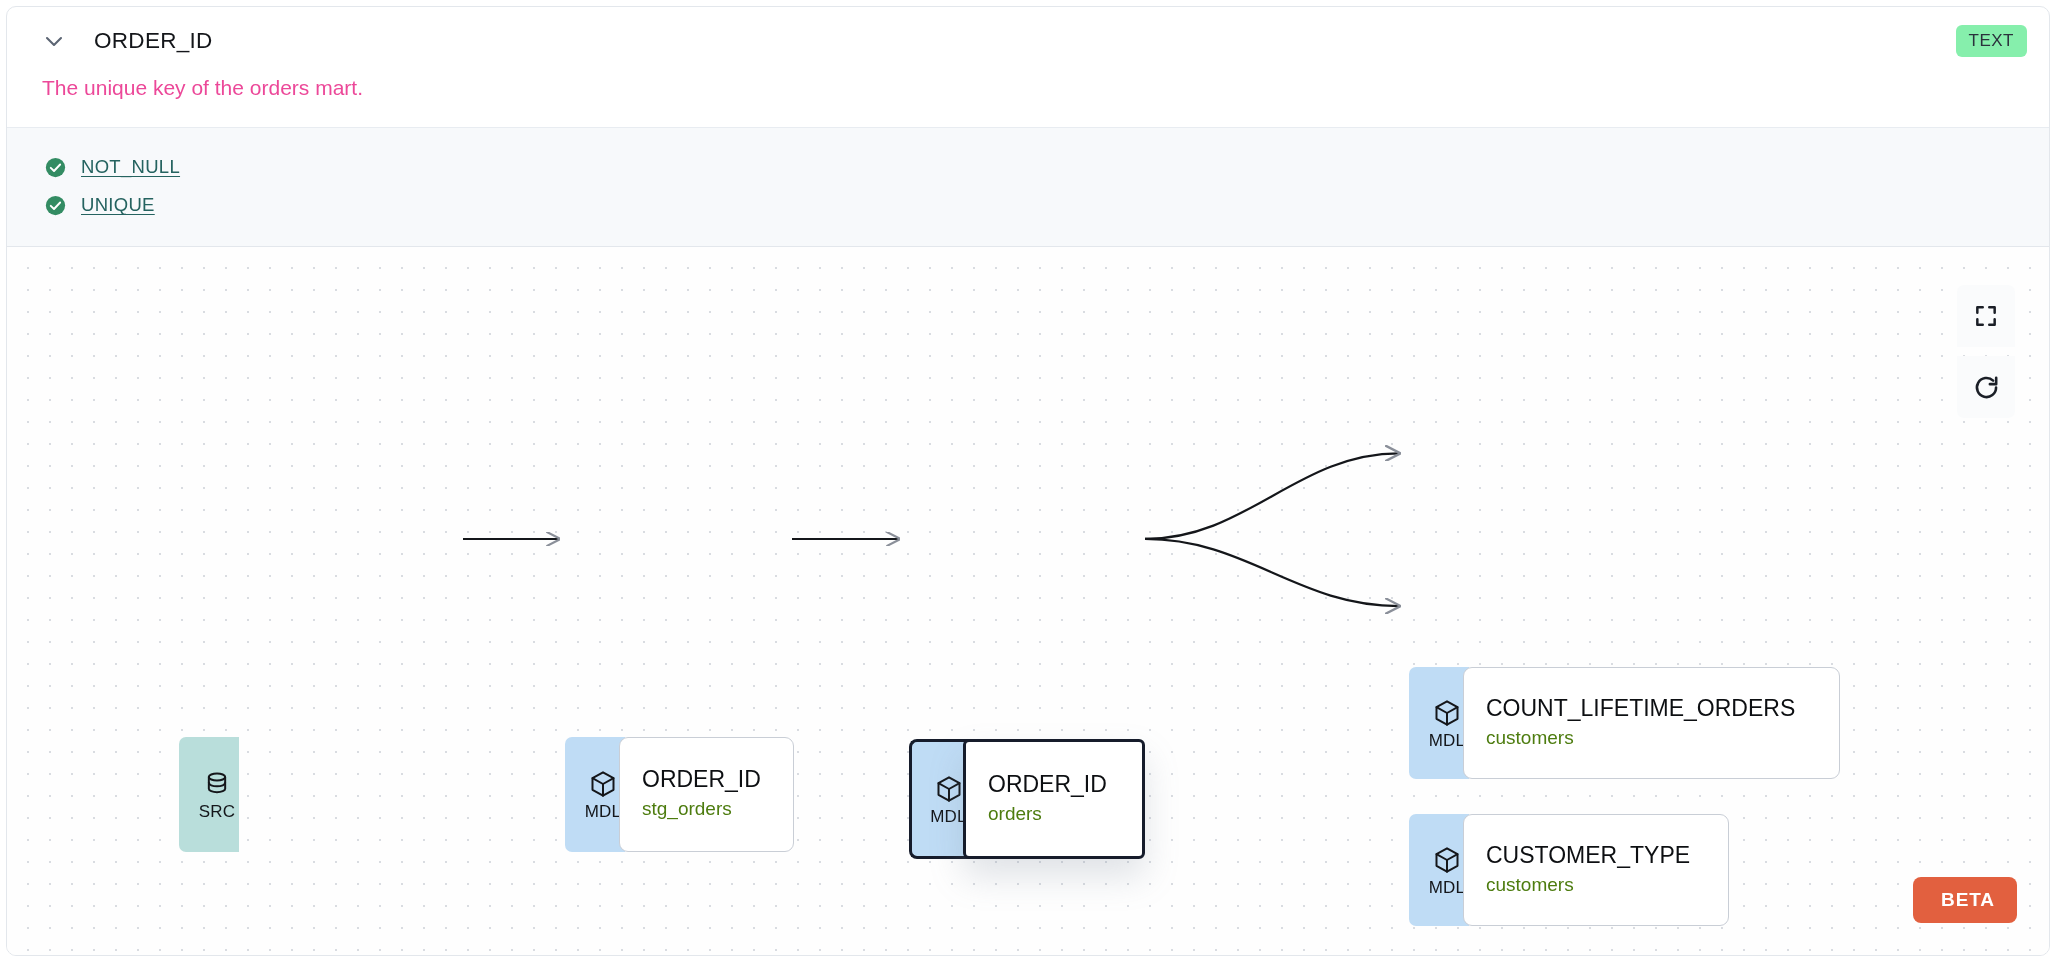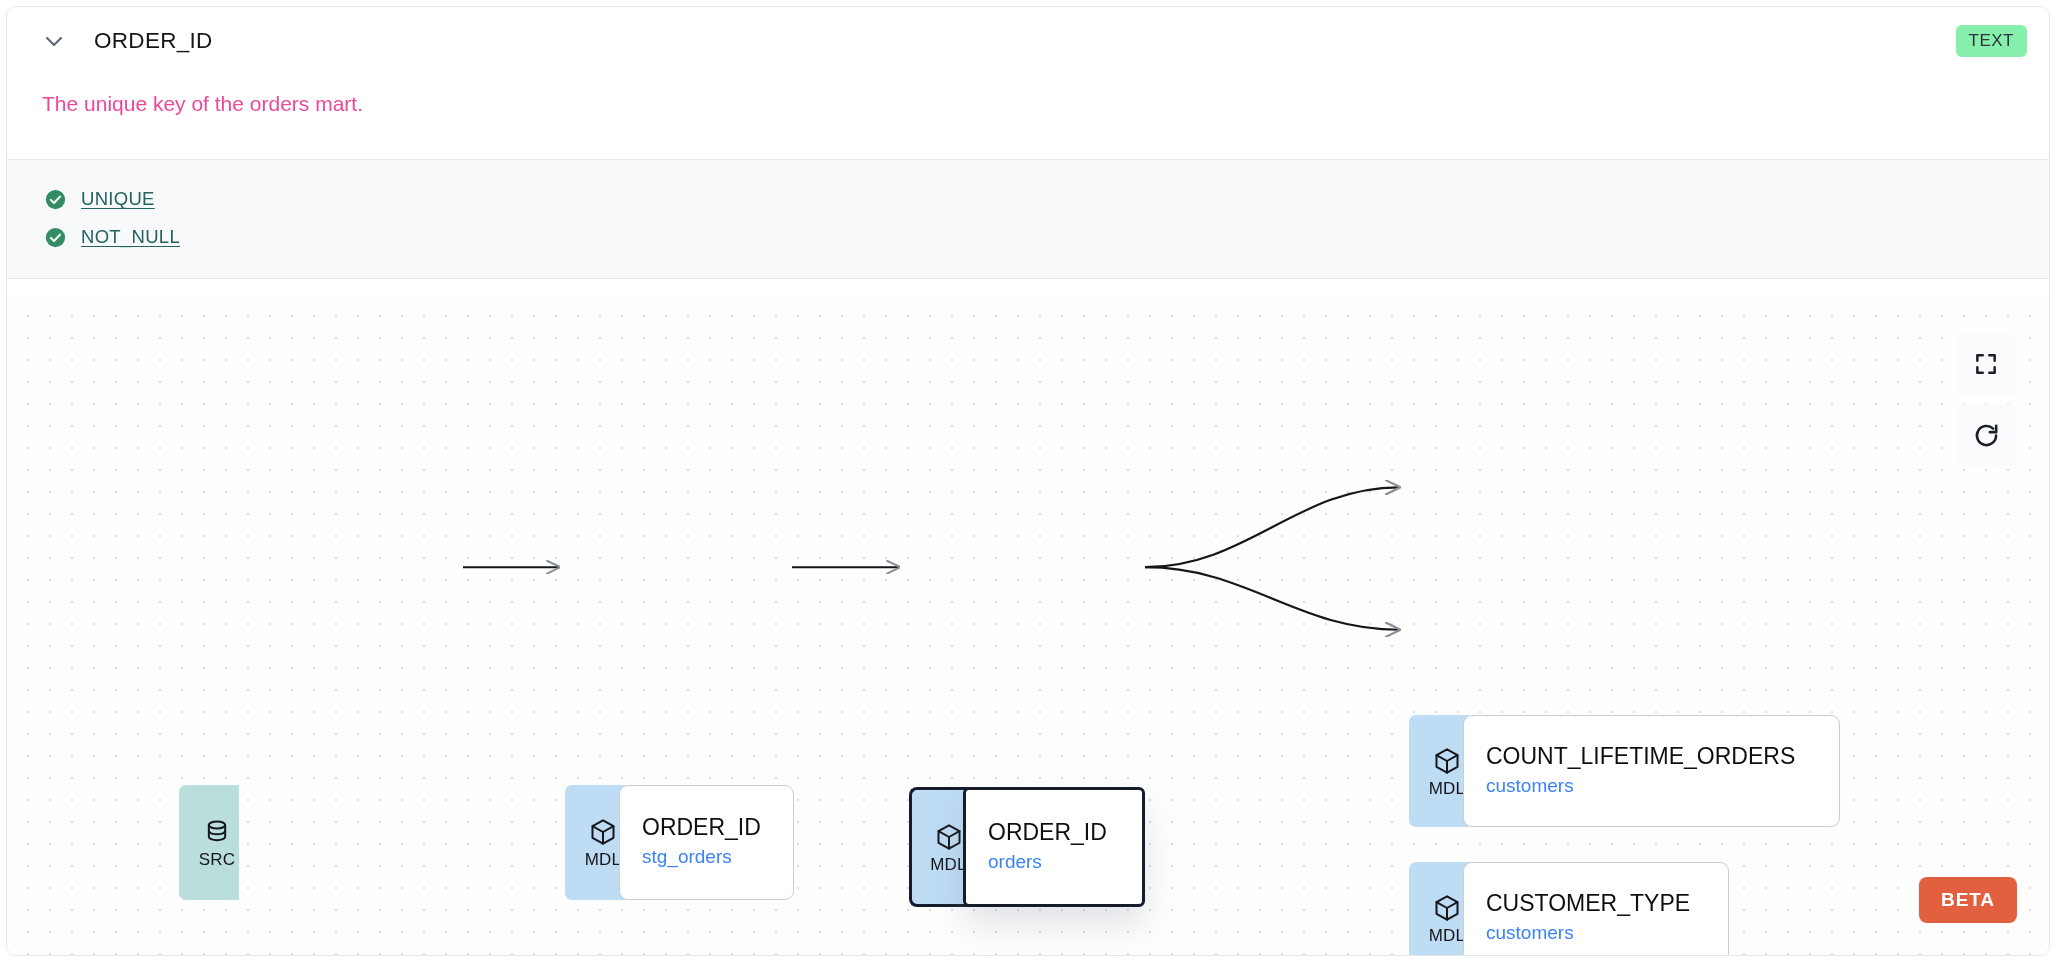--- a/index.html
+++ b/index.html
@@ -23,21 +23,20 @@
     top: 6px;
     width: 2044px;
     height: 950px;
     background: #ffffff;
     border: 1px solid #e3e7ec;
     border-radius: 10px;
     box-sizing: border-box;
     overflow: hidden;
     display: flex;
     flex-direction: column;
-    gap: 16px;
   }
 
   
   .header {
     position: relative;
     height: 68px;
     flex: 0 0 68px;
     display: flex;
     align-items: center;
     padding: 0 22px 0 30px;
@@ -174,21 +173,21 @@
     z-index: 2;
   }
   .node-name {
     font-size: 23px;
     color: #0d0f12;
     line-height: 1.18;
     white-space: nowrap;
   }
   .node-sub {
     font-size: 19px;
-    color: #3b82f6;
+    color: #4d7c0f;
     line-height: 1.2;
     margin-top: 5px;
     white-space: nowrap;
   }
 
   
   .node.selected .node-badge {
     background: #bfdcf5;
     border: 3px solid #161c2b;
     border-right: none;
@@ -226,21 +225,21 @@
   
   .beta {
     position: absolute;
     right: 32px;
     bottom: 32px;
     background: #e2603f;
     color: #ffffff;
     font-size: 19px;
     font-weight: bold;
     letter-spacing: .9px;
-    padding: 13px 22px 14px 22px;
+    padding: 13px 22px 14px 28px;
     border-radius: 8px;
     line-height: 1;
     cursor: pointer;
     z-index: 6;
   }
 </style>
 </head>
 <body>
 
 <div id="root">
@@ -252,35 +251,35 @@
           <polyline points="5,9 12,16 19,9"></polyline>
         </svg>
       </div>
       <div class="col-title">ORDER_ID</div>
       <div class="type-badge">TEXT</div>
     </div>
 
     <div class="desc">The unique key of the orders mart.</div>
 
     <div class="tests">
+
+      <div class="test-row">
+        <svg class="check-icon" viewBox="0 0 24 24">
+          <circle cx="12" cy="12" r="11" fill="#338c63"></circle>
+          <polyline points="6.6,12.4 10.3,16 17.3,8.6" fill="none" stroke="#ffffff" stroke-width="2.2" stroke-linecap="round" stroke-linejoin="round"></polyline>
+        </svg>
+        <span class="test-link">NOT_NULL</span>
+      </div>
 
       <div class="test-row">
         <svg class="check-icon" viewBox="0 0 24 24">
           <circle cx="12" cy="12" r="11" fill="#338c63"></circle>
           <polyline points="6.6,12.4 10.3,16 17.3,8.6" fill="none" stroke="#ffffff" stroke-width="2.2" stroke-linecap="round" stroke-linejoin="round"></polyline>
         </svg>
         <span class="test-link">UNIQUE</span>
-      </div>
-
-      <div class="test-row">
-        <svg class="check-icon" viewBox="0 0 24 24">
-          <circle cx="12" cy="12" r="11" fill="#338c63"></circle>
-          <polyline points="6.6,12.4 10.3,16 17.3,8.6" fill="none" stroke="#ffffff" stroke-width="2.2" stroke-linecap="round" stroke-linejoin="round"></polyline>
-        </svg>
-        <span class="test-link">NOT_NULL</span>
       </div>
 
     </div>
 
     <div class="canvas">
 
       <svg class="edges" viewBox="0 0 2042 686" preserveAspectRatio="none">
         <defs>
           <marker id="arrow" viewBox="0 0 10 10" refX="9" refY="5" markerWidth="7" markerHeight="7" orient="auto-start-reverse">
             <path d="M 0 0 L 10 5 L 0 10" fill="none" stroke="#8a8f99" stroke-width="1.5"></path>

